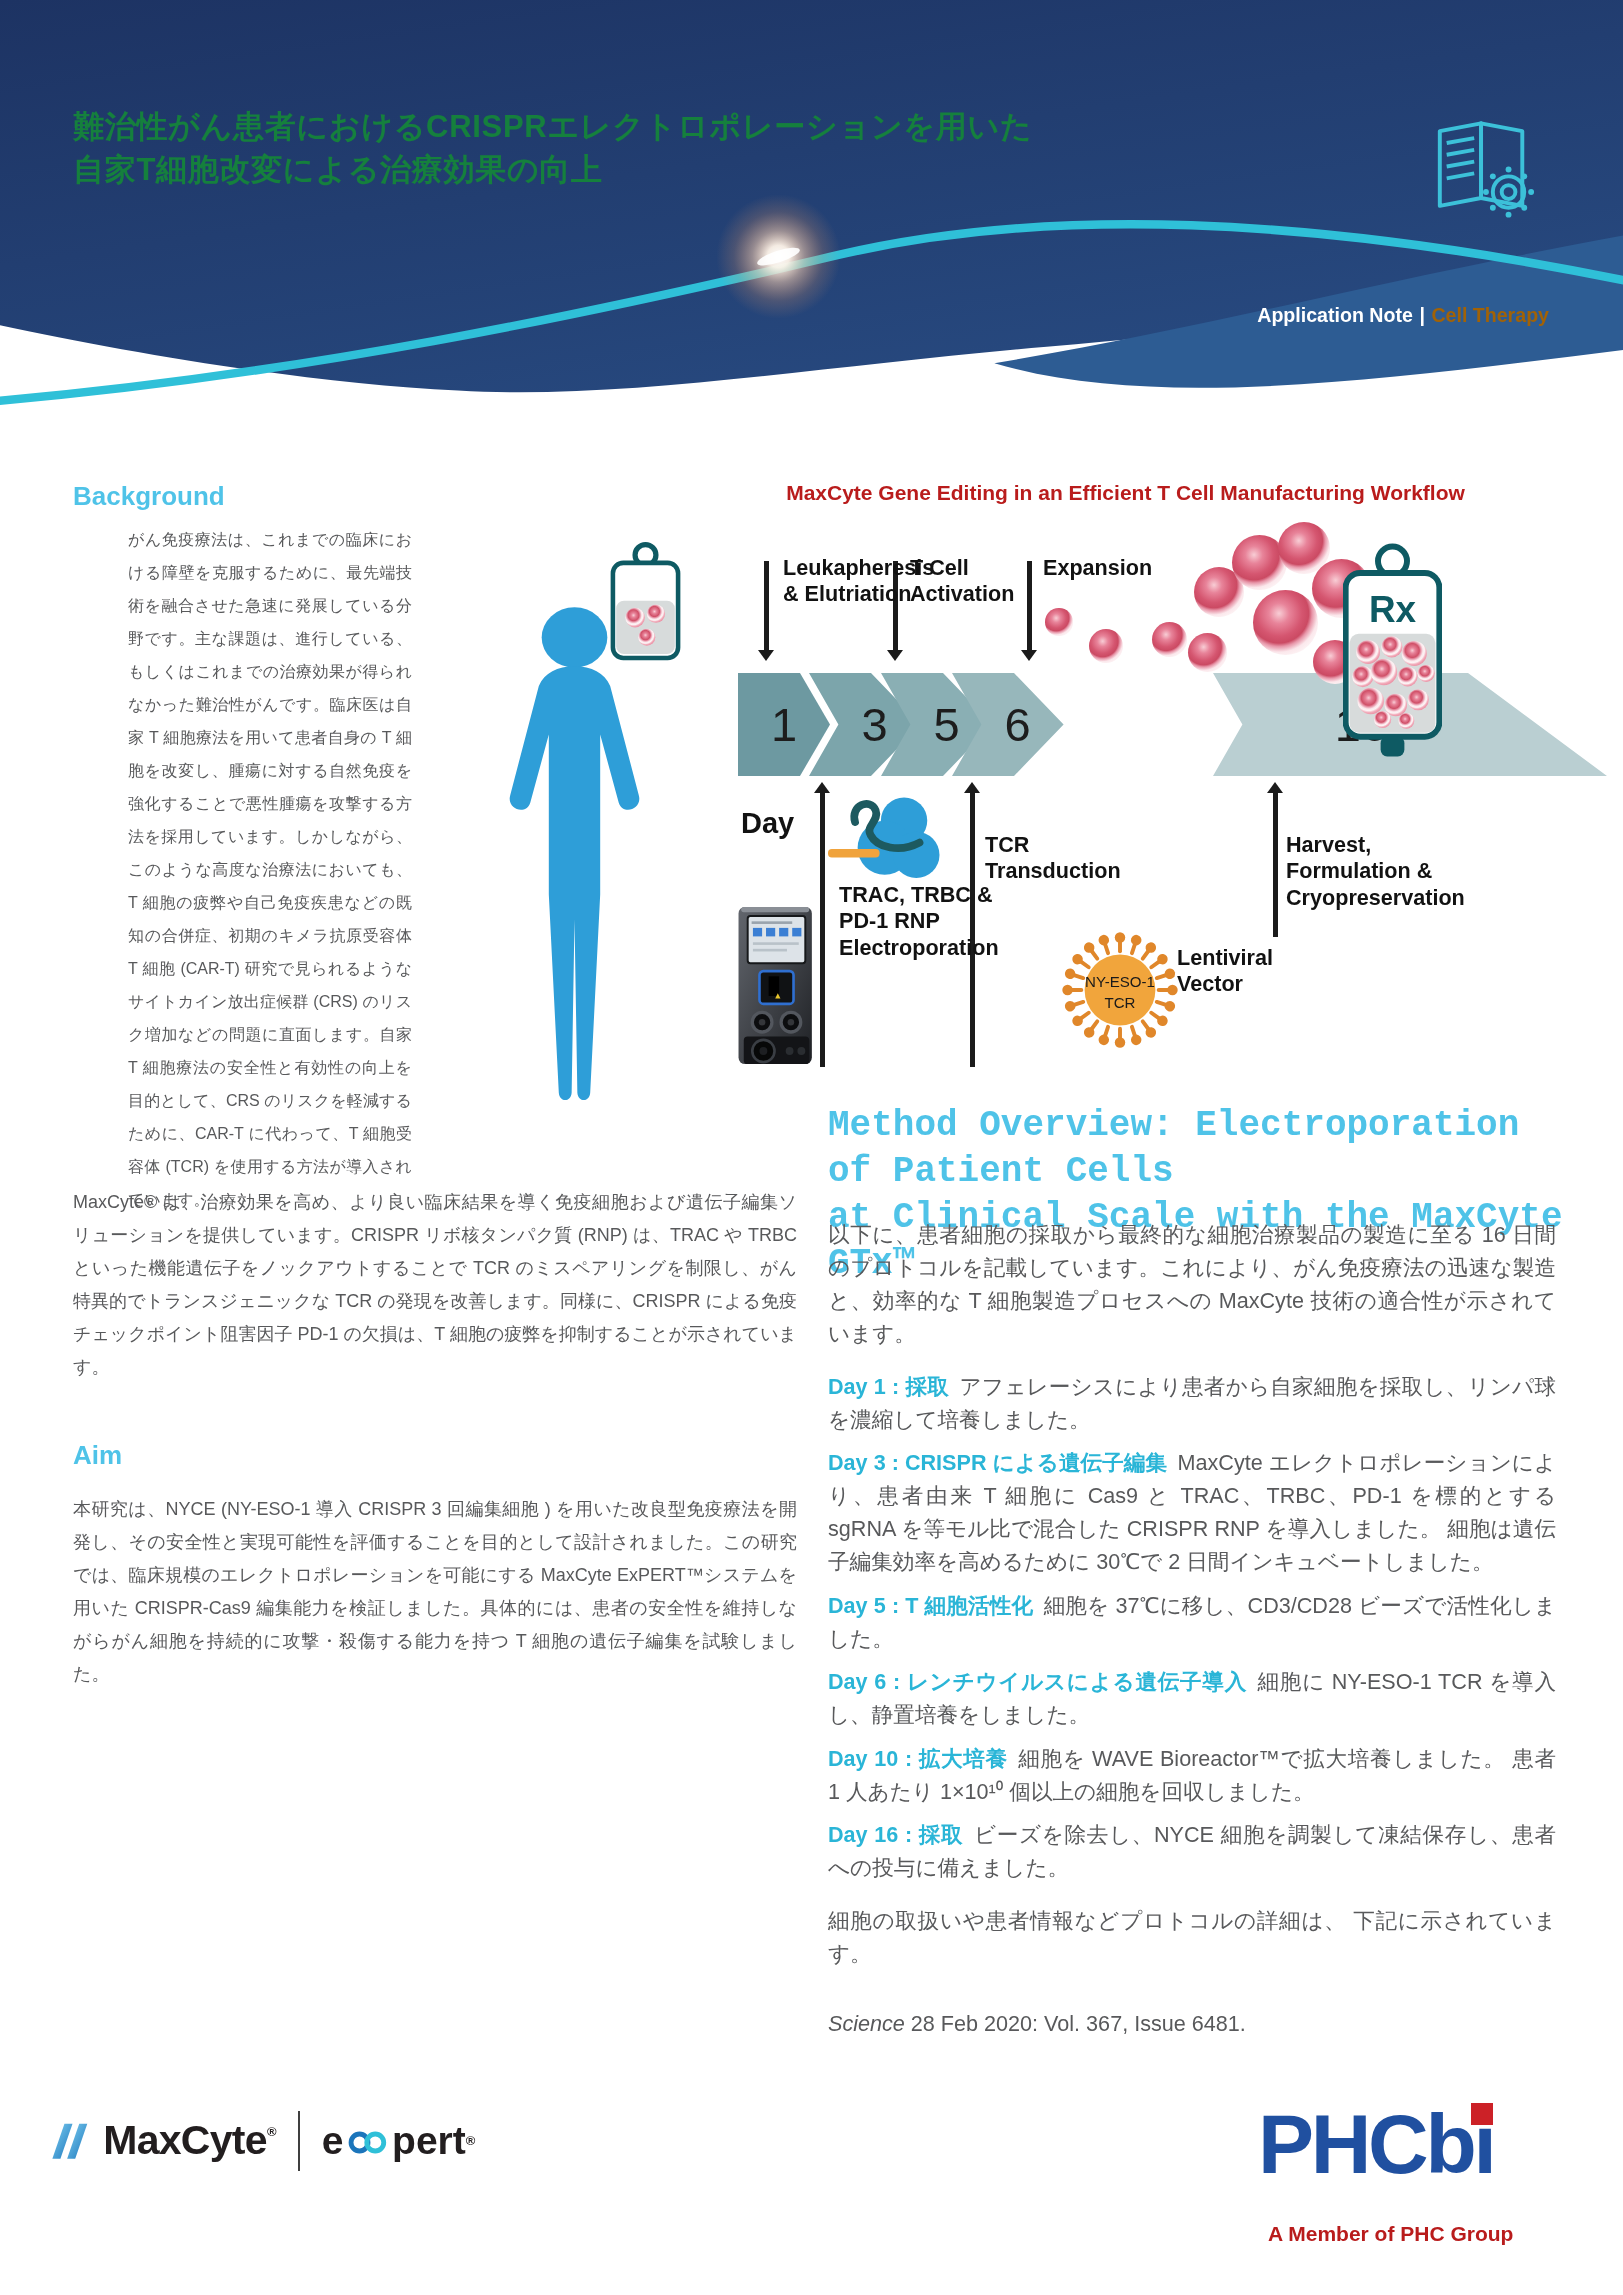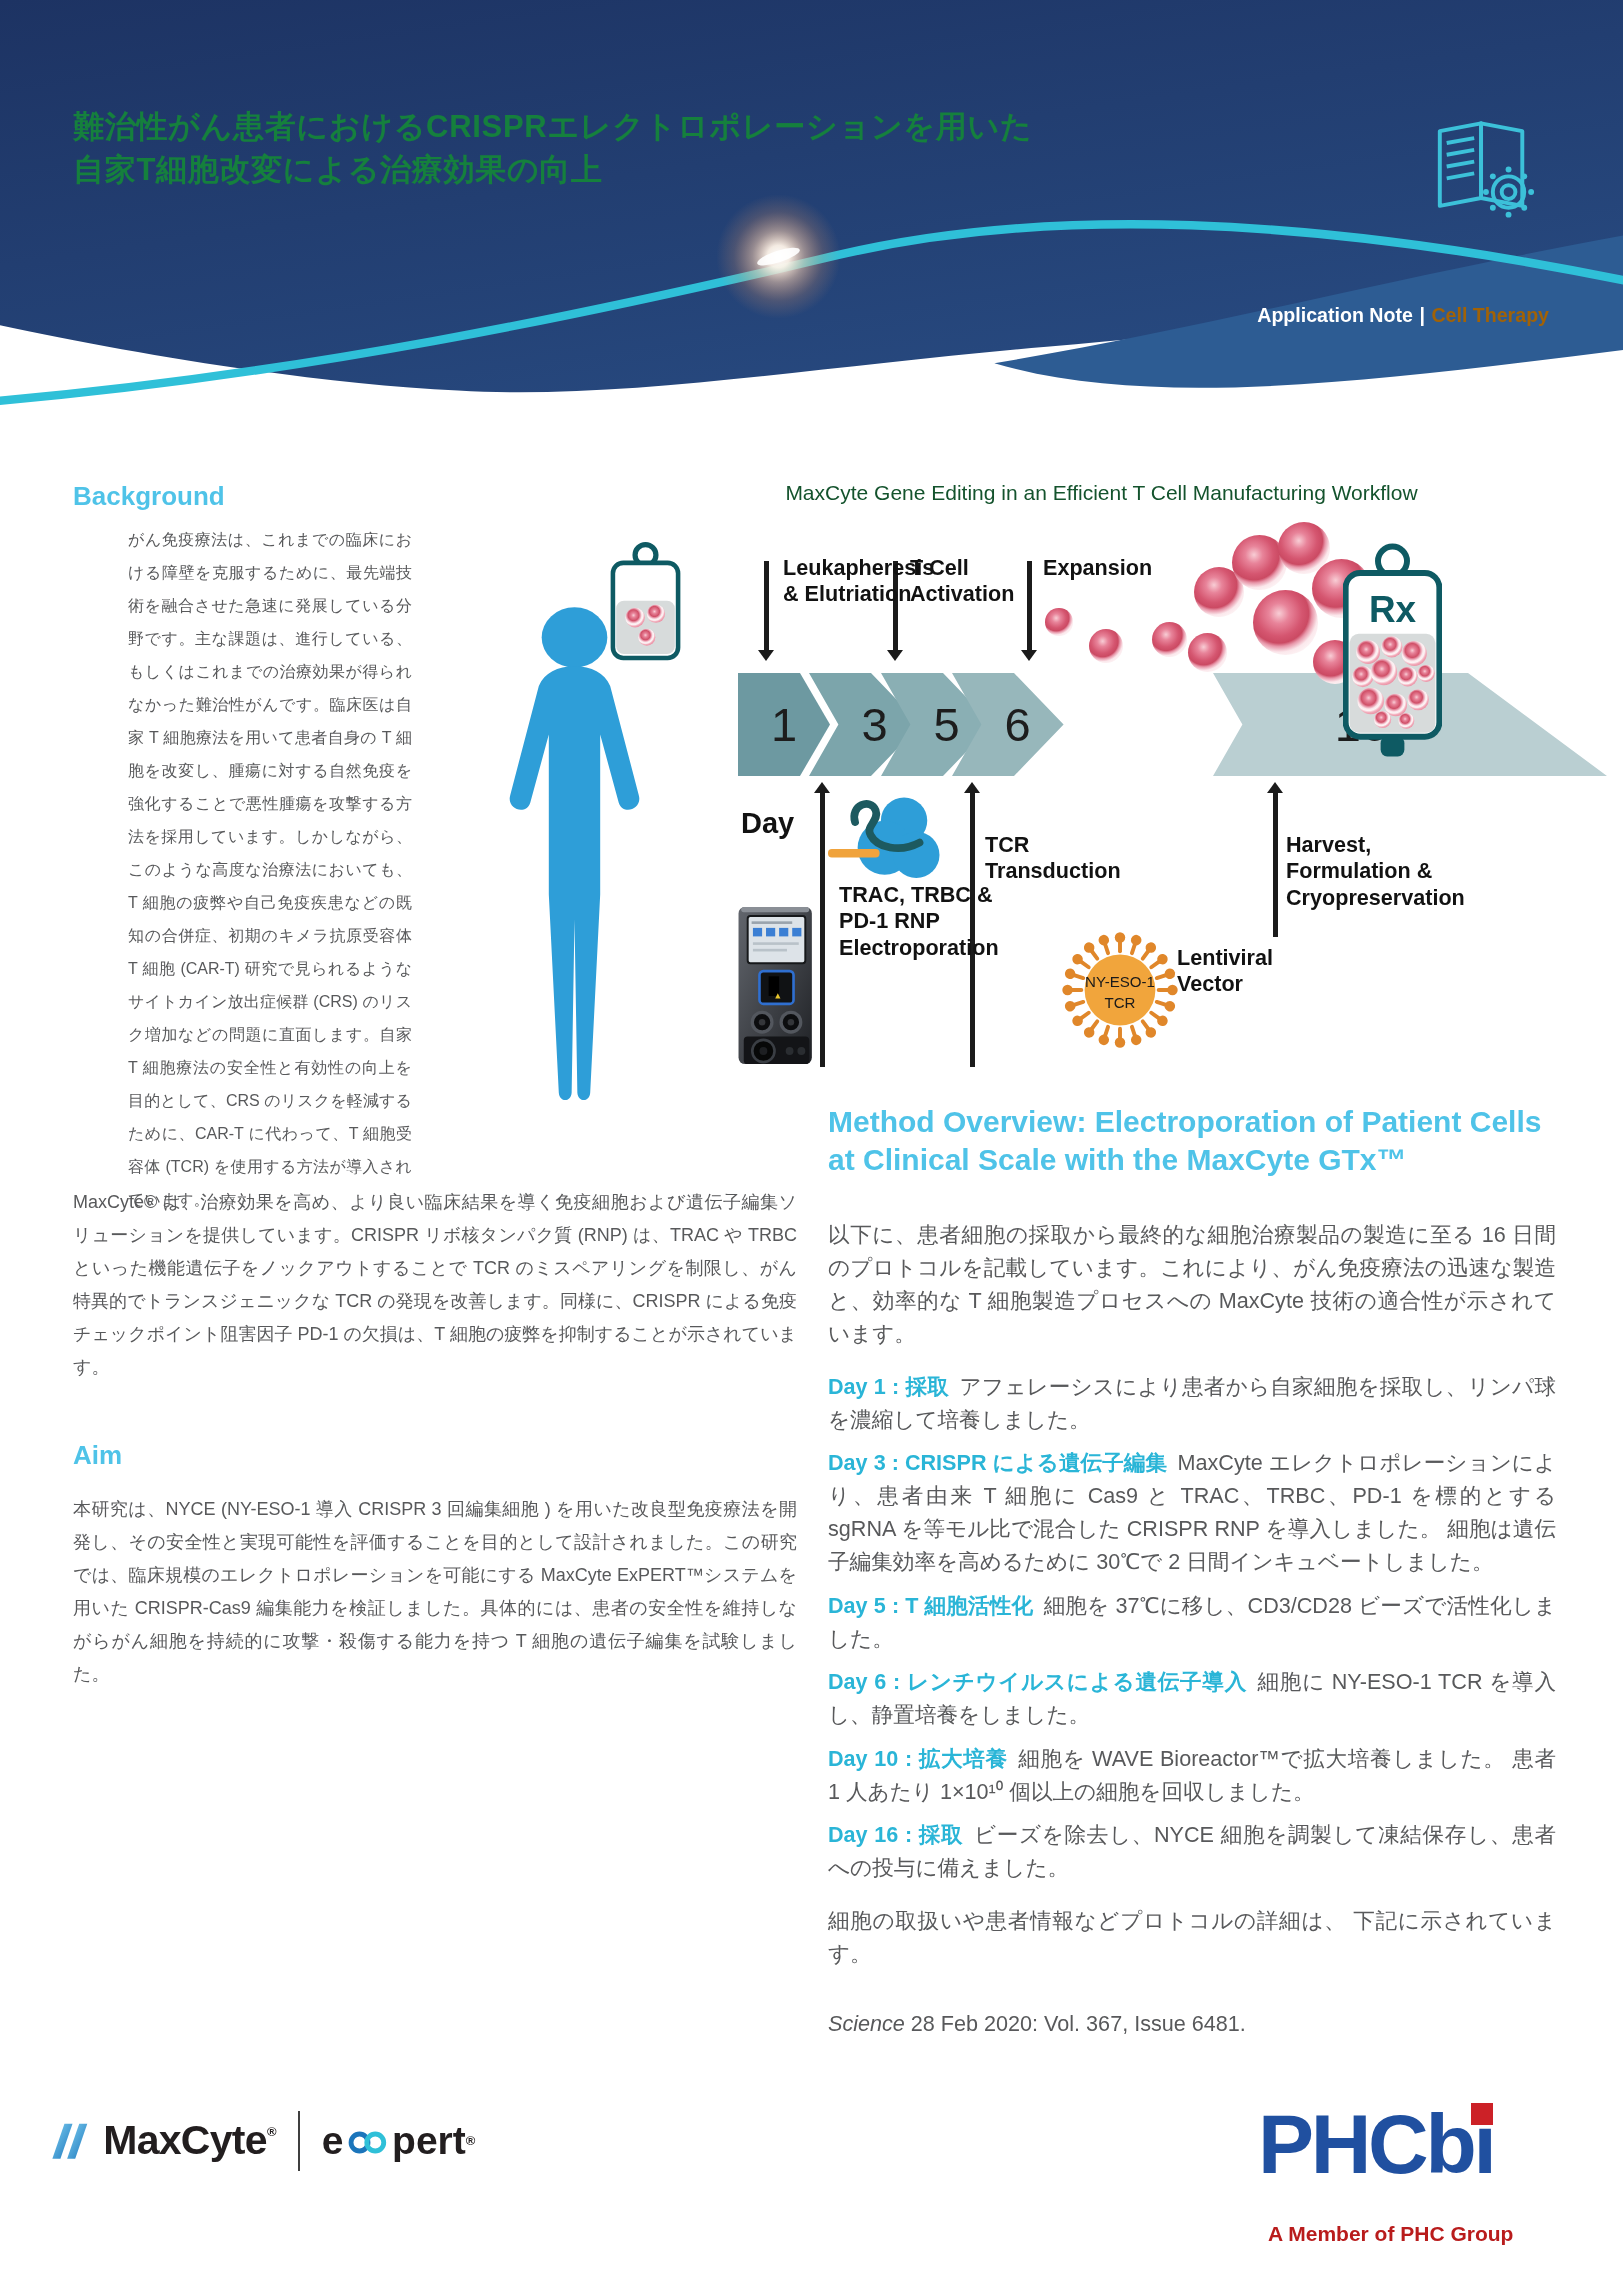--- a/index.html
+++ b/index.html
@@ -16,22 +16,22 @@
   .appnote .cat{color:#a16207;}
 
   
   .sec-h{position:absolute;font-size:26px;font-weight:bold;color:#4fc3e8;}
   .jp{color:#58595b;text-align:justify;}
   .bgp{position:absolute;left:88px;top:523px;width:284px;font-size:16px;line-height:33px;margin-left:40px;}
   .p2{position:absolute;left:73px;top:1186px;width:724px;font-size:18px;line-height:33px;}
   .aimp{position:absolute;left:73px;top:1493px;width:724px;font-size:18px;line-height:33px;}
 
   
-  .fig-title{position:absolute;left:676px;top:481px;width:851px;text-align:center;
-             font-size:21px;font-weight:normal;color:#14532d;}
+  .fig-title{position:absolute;left:700px;top:481px;width:851px;text-align:center;
+             font-size:21px;font-weight:bold;color:#b91c1c;}
   .flab{position:absolute;font-weight:bold;font-size:21.6px;line-height:1.22;color:#121212;white-space:pre-line;}
   .dayaxis{position:absolute;left:741px;top:807px;font-size:29px;font-weight:bold;color:#121212;}
 
   .chv{position:absolute;top:673px;height:103px;display:flex;align-items:center;justify-content:center;}
   .chv span{font-size:47px;color:#1d1d1d;}
   .chv1{left:738px;width:92px;background:#6d99a1;clip-path:polygon(0 0,62px 0,100% 50%,62px 100%,0 100%);}
   .chv2{left:809px;width:92px;background:#7ca5ab;clip-path:polygon(0 0,62px 0,100% 50%,62px 100%,0 100%,29.4px 50%);padding-left:19.6px;}
   .chv3{left:881px;width:92px;background:#8aafb4;clip-path:polygon(0 0,62px 0,100% 50%,62px 100%,0 100%,29.4px 50%);padding-left:19.6px;}
   .chv4{left:952px;width:92px;background:#97b7bb;clip-path:polygon(0 0,62px 0,100% 50%,62px 100%,0 100%,29.4px 50%);padding-left:19.6px;}
   .chv5{left:1023px;width:209px;background:#a6c2c5;clip-path:polygon(0 0,180px 0,100% 50%,180px 100%,0 100%,29.4px 50%);padding-left:79px;}
@@ -42,22 +42,22 @@
       border:8.5px solid transparent;border-top:11.8px solid #1b1b1b;border-bottom:0;}
   .arr.up::before{content:"";position:absolute;left:-6.5px;top:-10.5px;
       border:8.5px solid transparent;border-bottom:11.8px solid #1b1b1b;border-top:0;}
 
   .cell{position:absolute;border-radius:50%;
     background:radial-gradient(circle at 40% 36%, #f8cdd5 0%, #e8849a 18%, #d55670 40%, #cb4a63 52%, #e795a8 58%, #fbe8ec 68%, #fdf4f5 78%, #f2abba 90%, #ec95a8 100%);}
 
   .virus-wrap{position:absolute;left:1061px;top:931px;width:118px;height:118px;}
 
   
-  .mh{position:absolute;left:828px;top:1103px;width:739px;font-size:30px;font-weight:bold;
-      color:#4fc3e8;line-height:1.28;}
+  .mh{position:absolute;left:828px;top:1103px;width:739px;font-size:36px;font-weight:bold;
+      color:#4fc3e8;line-height:1.28;font-family:Liberation Mono, monospace;}
   .mcol{position:absolute;left:828px;top:1218px;width:728px;font-size:21.6px;line-height:33px;}
   .mcol p{margin:0 0 10.5px;}
   .mcol .intro{margin-bottom:19.6px;}
   .dl{color:#2ab5d7;font-weight:bold;margin-right:10.5px;}
   .note{margin-top:19.6px !important;}
   .cite{margin-top:37px !important;}
   .cite .it{font-style:italic;}
 
   
   .mx-logo{position:absolute;left:51px;top:2108px;display:flex;align-items:center;height:65px;}

